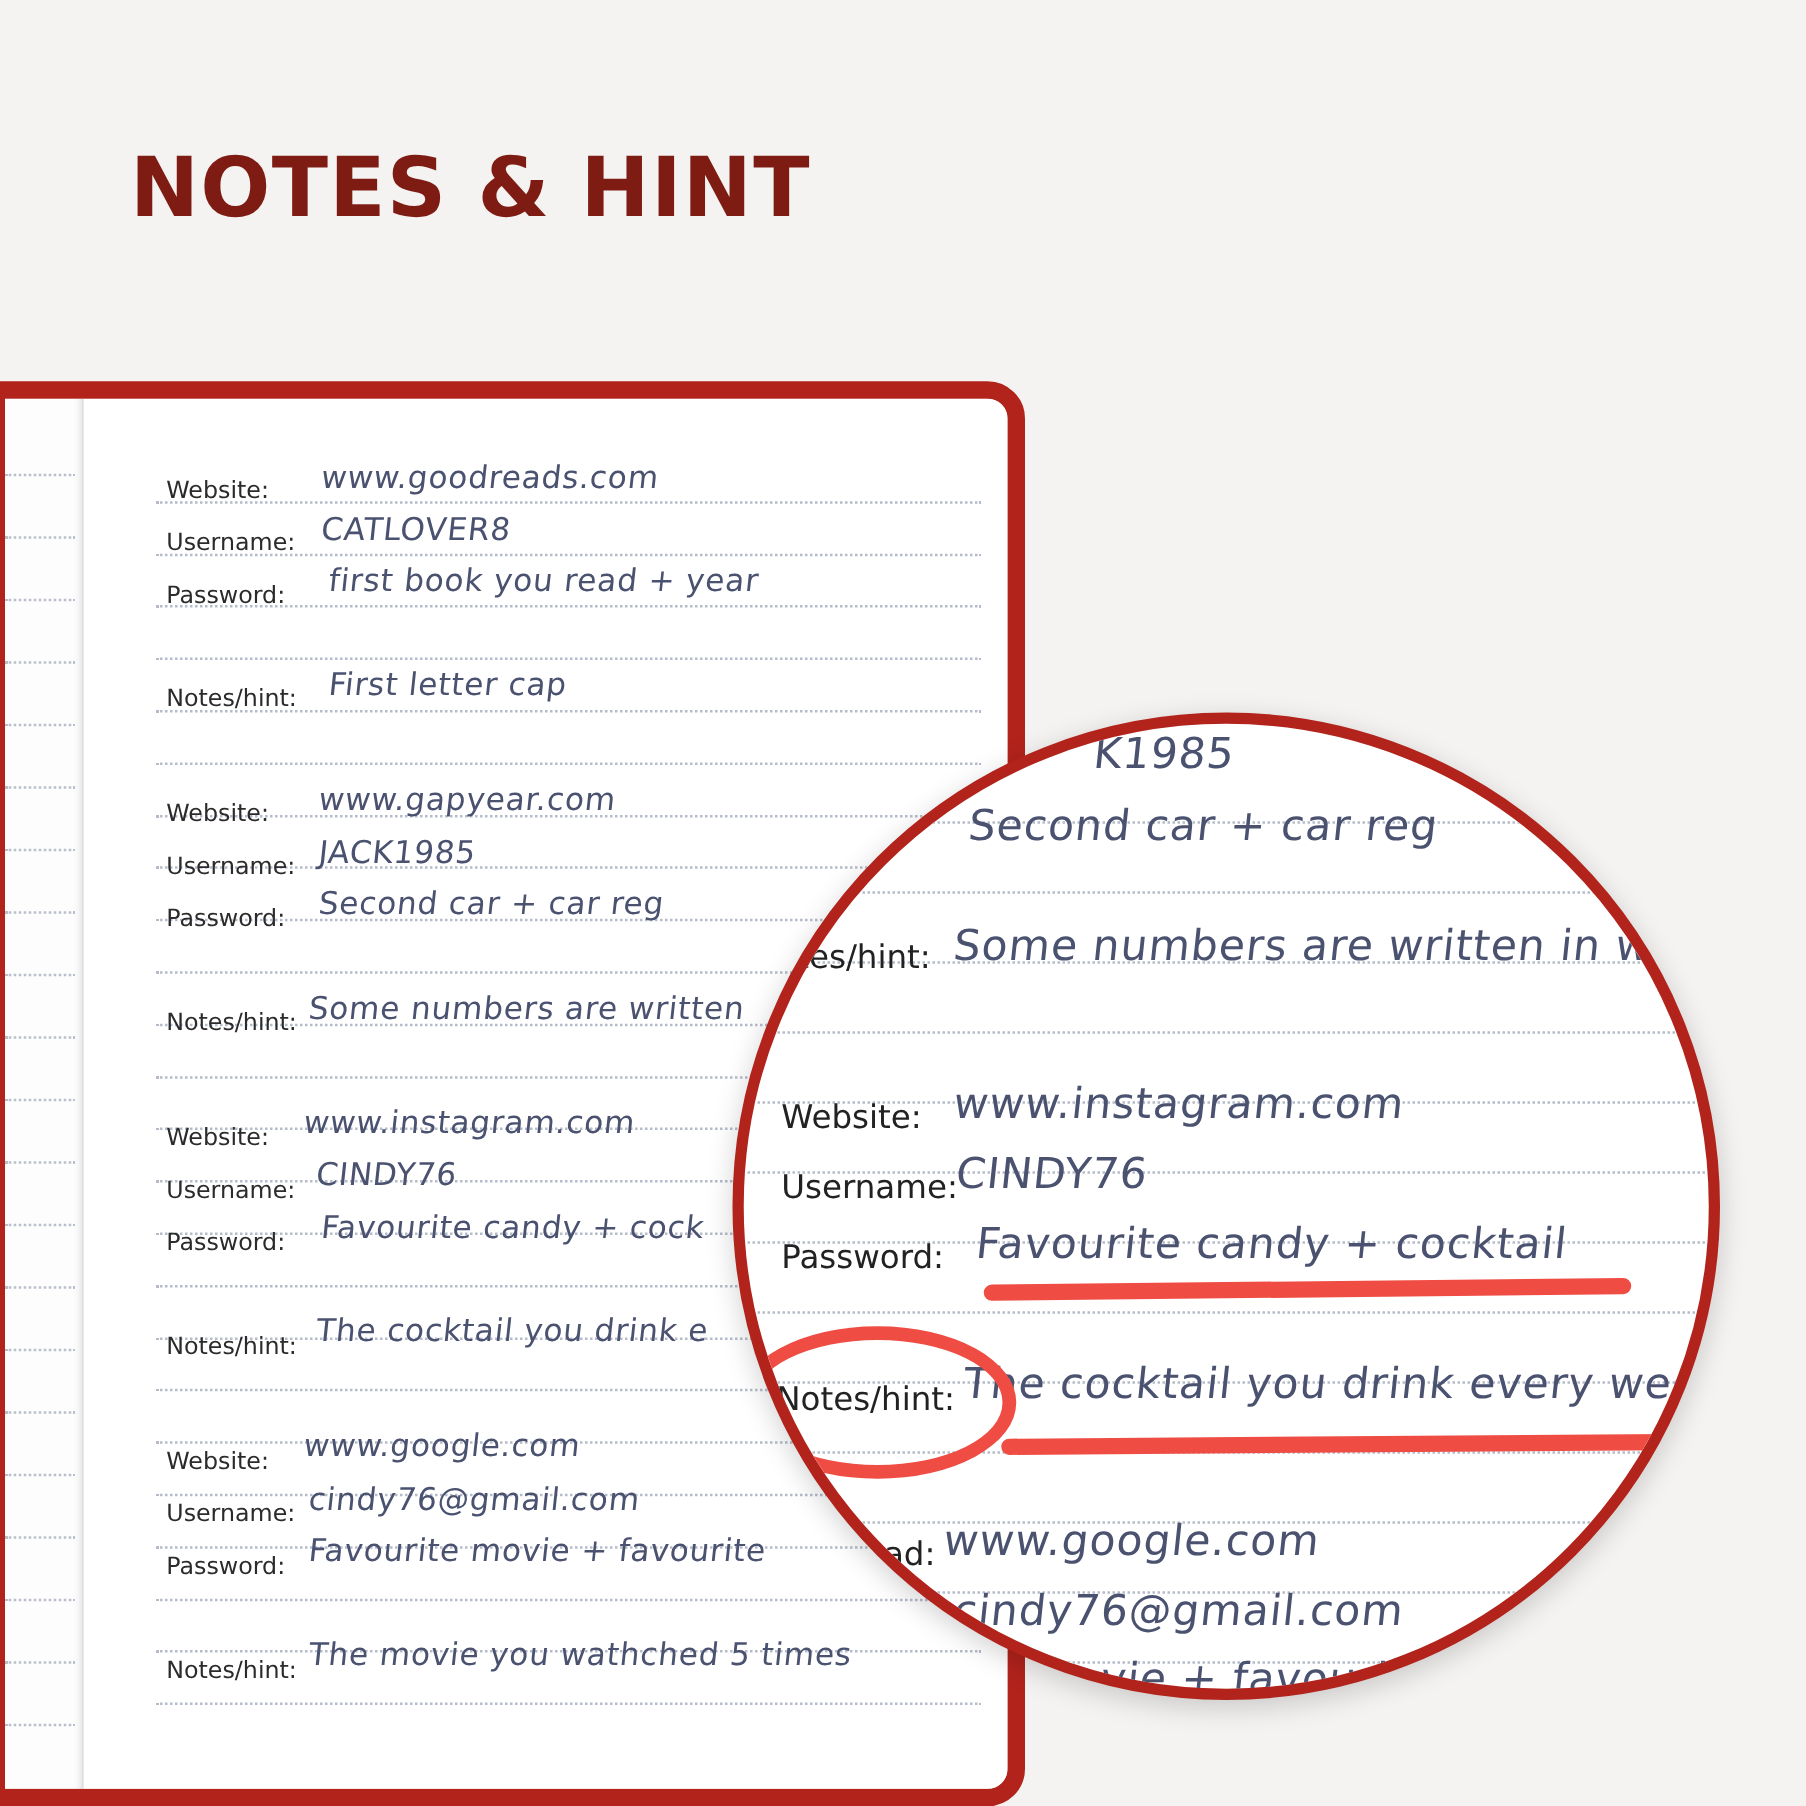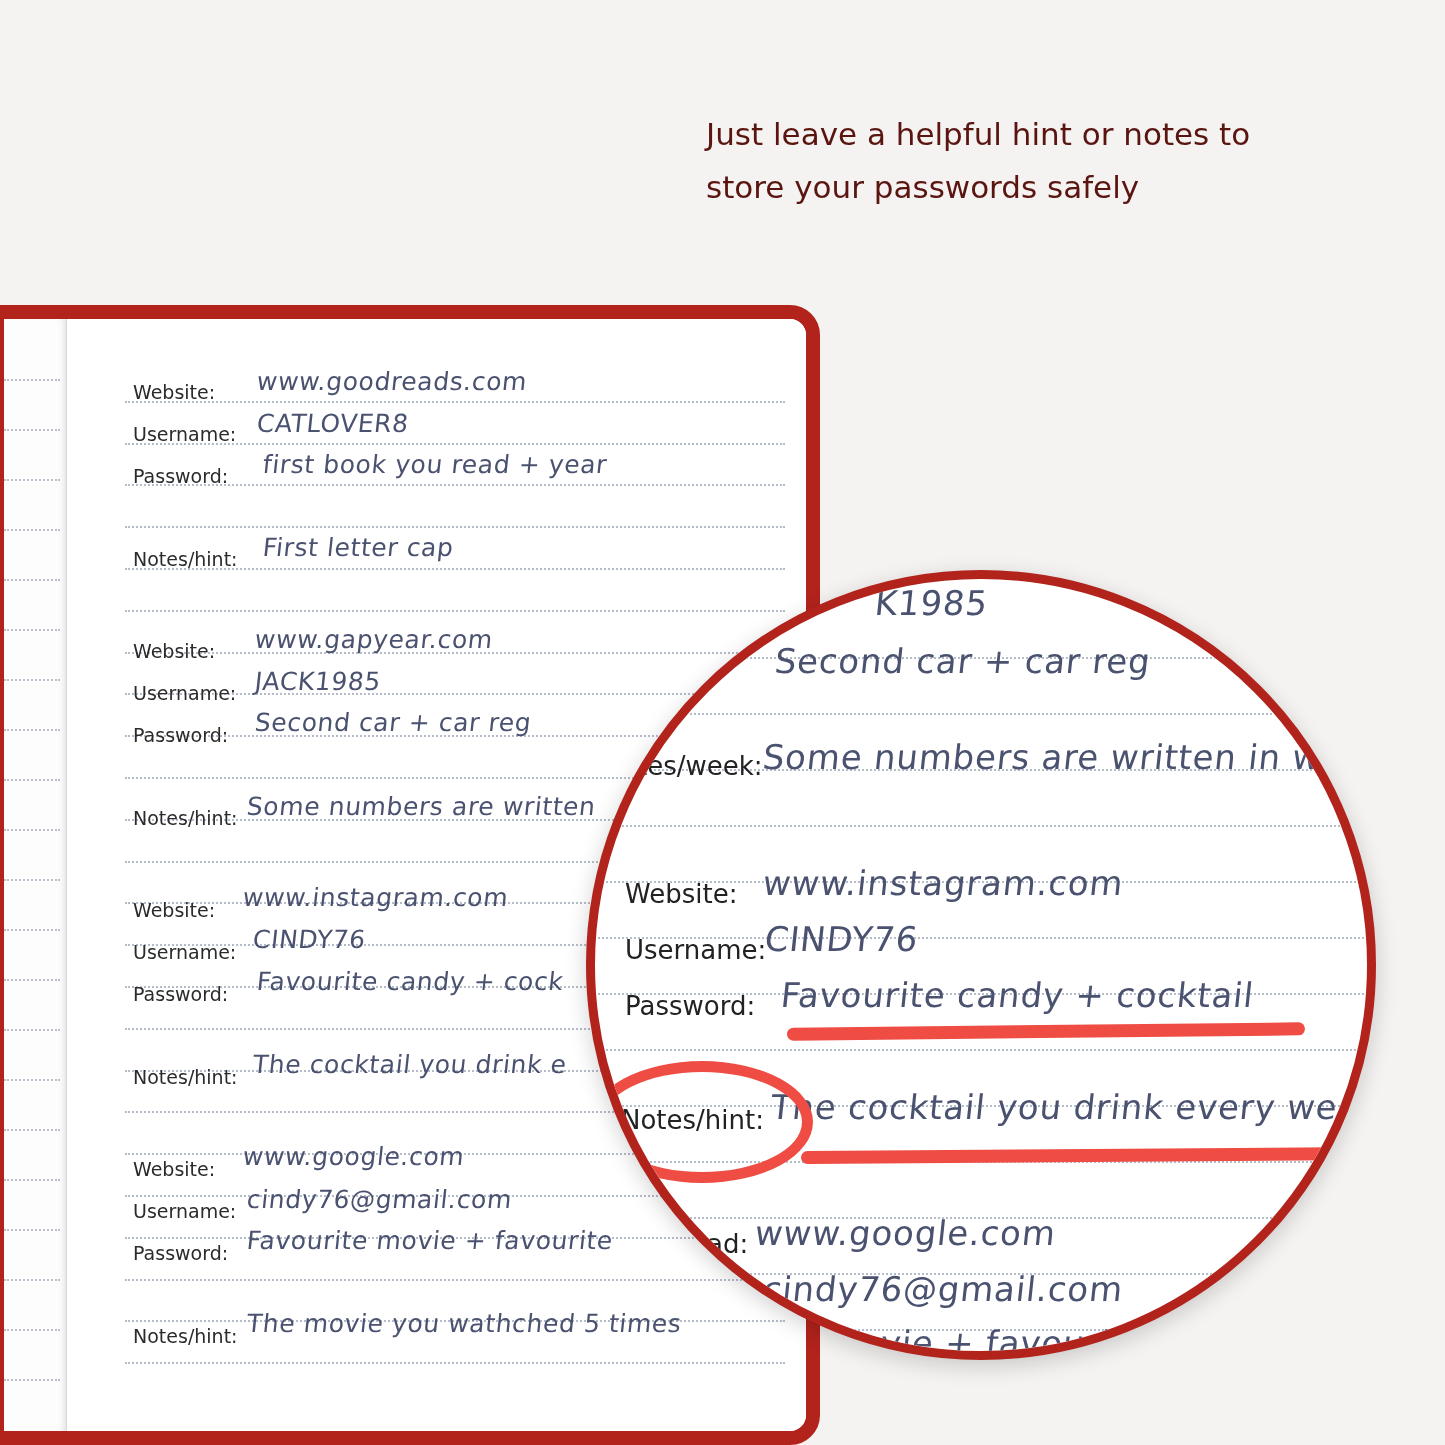--- a/index.html
+++ b/index.html
@@ -156,21 +156,21 @@
   #marker-circle {
     position: absolute;
     border: 11px solid #ef4d44;
     border-radius: 50%;
   }
 </style>
 </head>
 <body>
 
 <div id="header">
-  <div id="subtitle">Just leave a helpful hint or notes to store your passwords safely</div>
+  <div id="page-title">NOTES &amp; HINT</div>
 </div>
 
 <div id="notebook">
 
   <div id="left-strip">
     <div class="lrule" style="top:60px"></div>
     <div class="lrule" style="top:110px"></div>
     <div class="lrule" style="top:160px"></div>
     <div class="lrule" style="top:210px"></div>
     <div class="lrule" style="top:260px"></div>
@@ -270,21 +270,21 @@
     <div class="mrule" style="top:414px"></div>
     <div class="mrule" style="top:470px"></div>
     <div class="mrule" style="top:526px"></div>
     <div class="mrule" style="top:582px"></div>
     <div class="mrule" style="top:638px"></div>
     <div class="mrule" style="top:694px"></div>
     <div class="mrule" style="top:750px"></div>
 
     <div class="mhand" style="left:280px; top:4px">K1985</div>
     <div class="mhand" style="left:180px; top:62px">Second car + car reg</div>
-    <div class="mlbl" style="left:42px; top:172px">tes/week:</div>
+    <div class="mlbl" style="left:42px; top:172px">tes/hint:</div>
     <div class="mhand" style="left:168px; top:158px">Some numbers are written in wo</div>
 
     <div class="mlbl" style="left:30px; top:300px">Website:</div>
     <div class="mhand" style="left:168px; top:284px">www.instagram.com</div>
     <div class="mlbl" style="left:30px; top:356px">Username:</div>
     <div class="mhand" style="left:170px; top:340px">CINDY76</div>
     <div class="mlbl" style="left:30px; top:412px">Password:</div>
     <div class="mhand" style="left:186px; top:396px">Favourite candy + cocktail</div>
 
     <div class="marker-line" style="left:192px; top:446px; width:518px; transform:rotate(-0.6deg);"></div>

